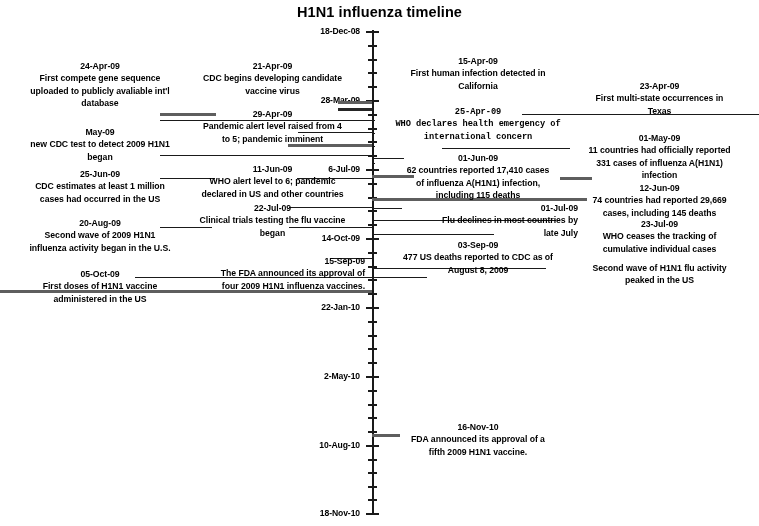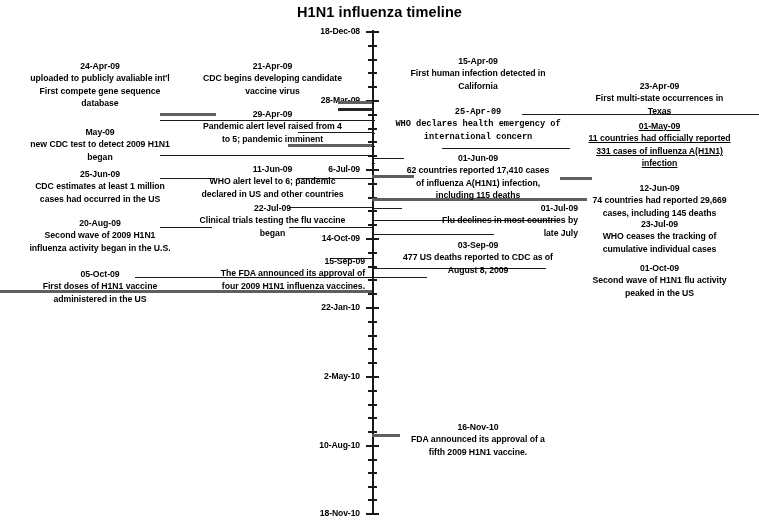--- a/index.html
+++ b/index.html
@@ -176,22 +176,22 @@
   <div class="leader" style="left:372px;top:220px;width:184px;"></div>
   <div class="leader" style="left:372px;top:234px;width:122px;"></div>
 
   <div class="leader" style="left:372px;top:268px;width:174px;"></div>
   <div class="leader" style="left:372px;top:277px;width:55px;"></div>
 
   <div class="leader thick" style="left:372px;top:434px;width:28px;"></div>
 
   <div class="ev" style="left:5px;top:60px;width:190px;">
     <span class="d">24-Apr-09</span>
+    <span class="t">First compete gene sequence</span>
     <span class="t">uploaded to publicly avaliable int'l</span>
-    <span class="t">First compete gene sequence</span>
     <span class="t">database</span>
   </div>
 
   <div class="ev" style="left:5px;top:126px;width:190px;">
     <span class="d">May-09</span>
     <span class="t">new CDC test to detect 2009 H1N1</span>
     <span class="t">began</span>
   </div>
 
   <div class="ev" style="left:5px;top:168px;width:190px;">
@@ -278,38 +278,37 @@
     <span class="t">FDA announced its approval of a</span>
     <span class="t">fifth 2009 H1N1 vaccine.</span>
   </div>
 
   <div class="ev" style="left:562px;top:80px;width:195px;">
     <span class="d">23-Apr-09</span>
     <span class="t">First multi-state occurrences in</span>
     <span class="t">Texas</span>
   </div>
 
-  <div class="ev" style="left:562px;top:120px;width:195px;text-decoration:underline;">
+  <div class="ev" style="left:562px;top:132px;width:195px;">
     <span class="d">01-May-09</span>
     <span class="t">11 countries had officially reported</span>
     <span class="t">331 cases of influenza A(H1N1)</span>
     <span class="t">infection</span>
   </div>
 
   <div class="ev" style="left:562px;top:182px;width:195px;">
     <span class="d">12-Jun-09</span>
     <span class="t">74 countries had reported 29,669</span>
     <span class="t">cases, including 145 deaths</span>
   </div>
 
   <div class="ev" style="left:562px;top:218px;width:195px;">
     <span class="d">23-Jul-09</span>
     <span class="t">WHO ceases the tracking of</span>
     <span class="t">cumulative individual cases</span>
   </div>
 
   <div class="ev" style="left:562px;top:262px;width:195px;">
-    <span class="d">01-Oct-09</span>
     <span class="t">Second wave of H1N1 flu activity</span>
     <span class="t">peaked in the US</span>
   </div>
 
 </div>
 
 </body></html>

